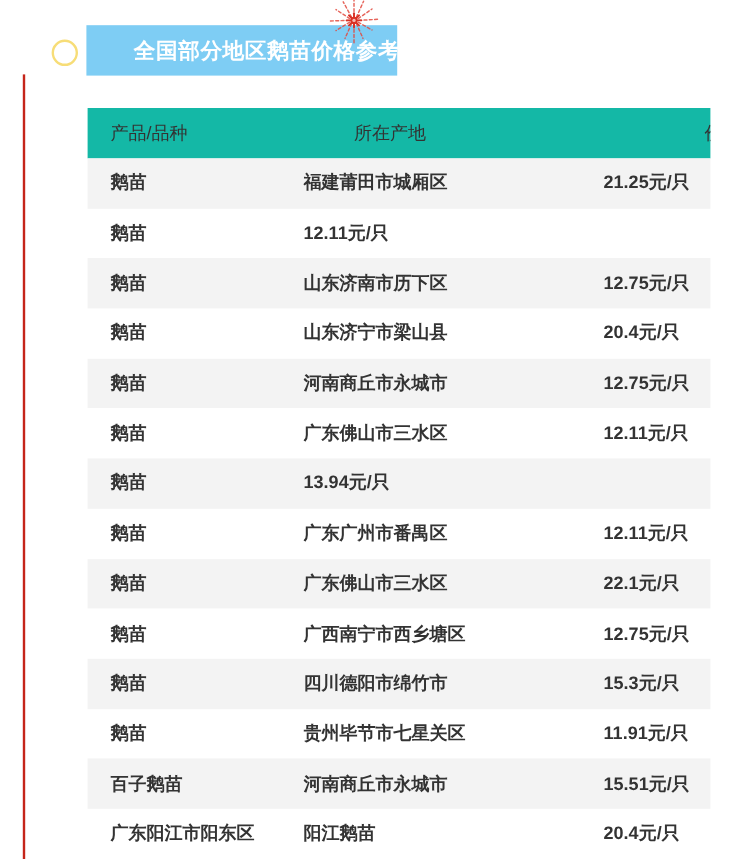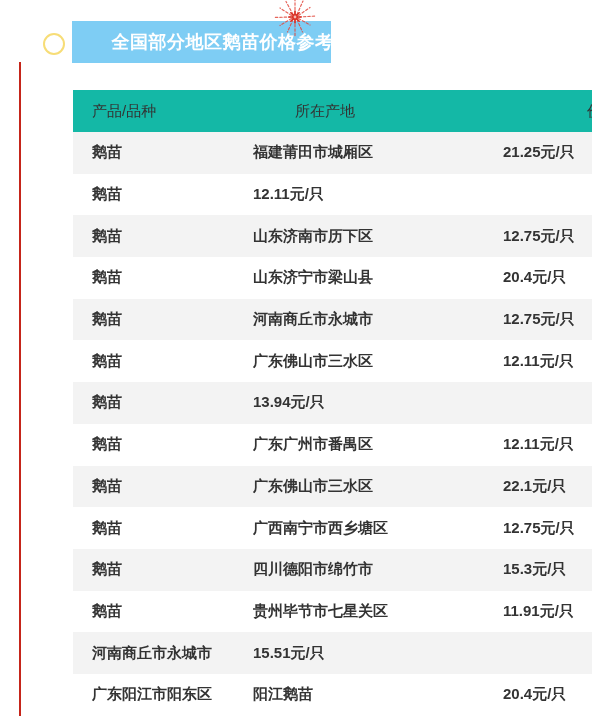--- a/index.html
+++ b/index.html
@@ -136,20 +136,21 @@
           <div class="cell">鹅苗</div>
           <div class="cell">四川德阳市绵竹市</div>
           <div class="cell">15.3元/只</div>
         </div>
         <div class="trow even">
           <div class="cell">鹅苗</div>
           <div class="cell">贵州毕节市七星关区</div>
           <div class="cell">11.91元/只</div>
         </div>
         <div class="trow odd">
+          <div class="cell">百子鹅苗</div>
           <div class="cell">河南商丘市永城市</div>
           <div class="cell">15.51元/只</div>
         </div>
         <div class="trow even">
           <div class="cell">广东阳江市阳东区</div>
           <div class="cell">阳江鹅苗</div>
           <div class="cell">20.4元/只</div>
         </div>
       </div>
   </div>

